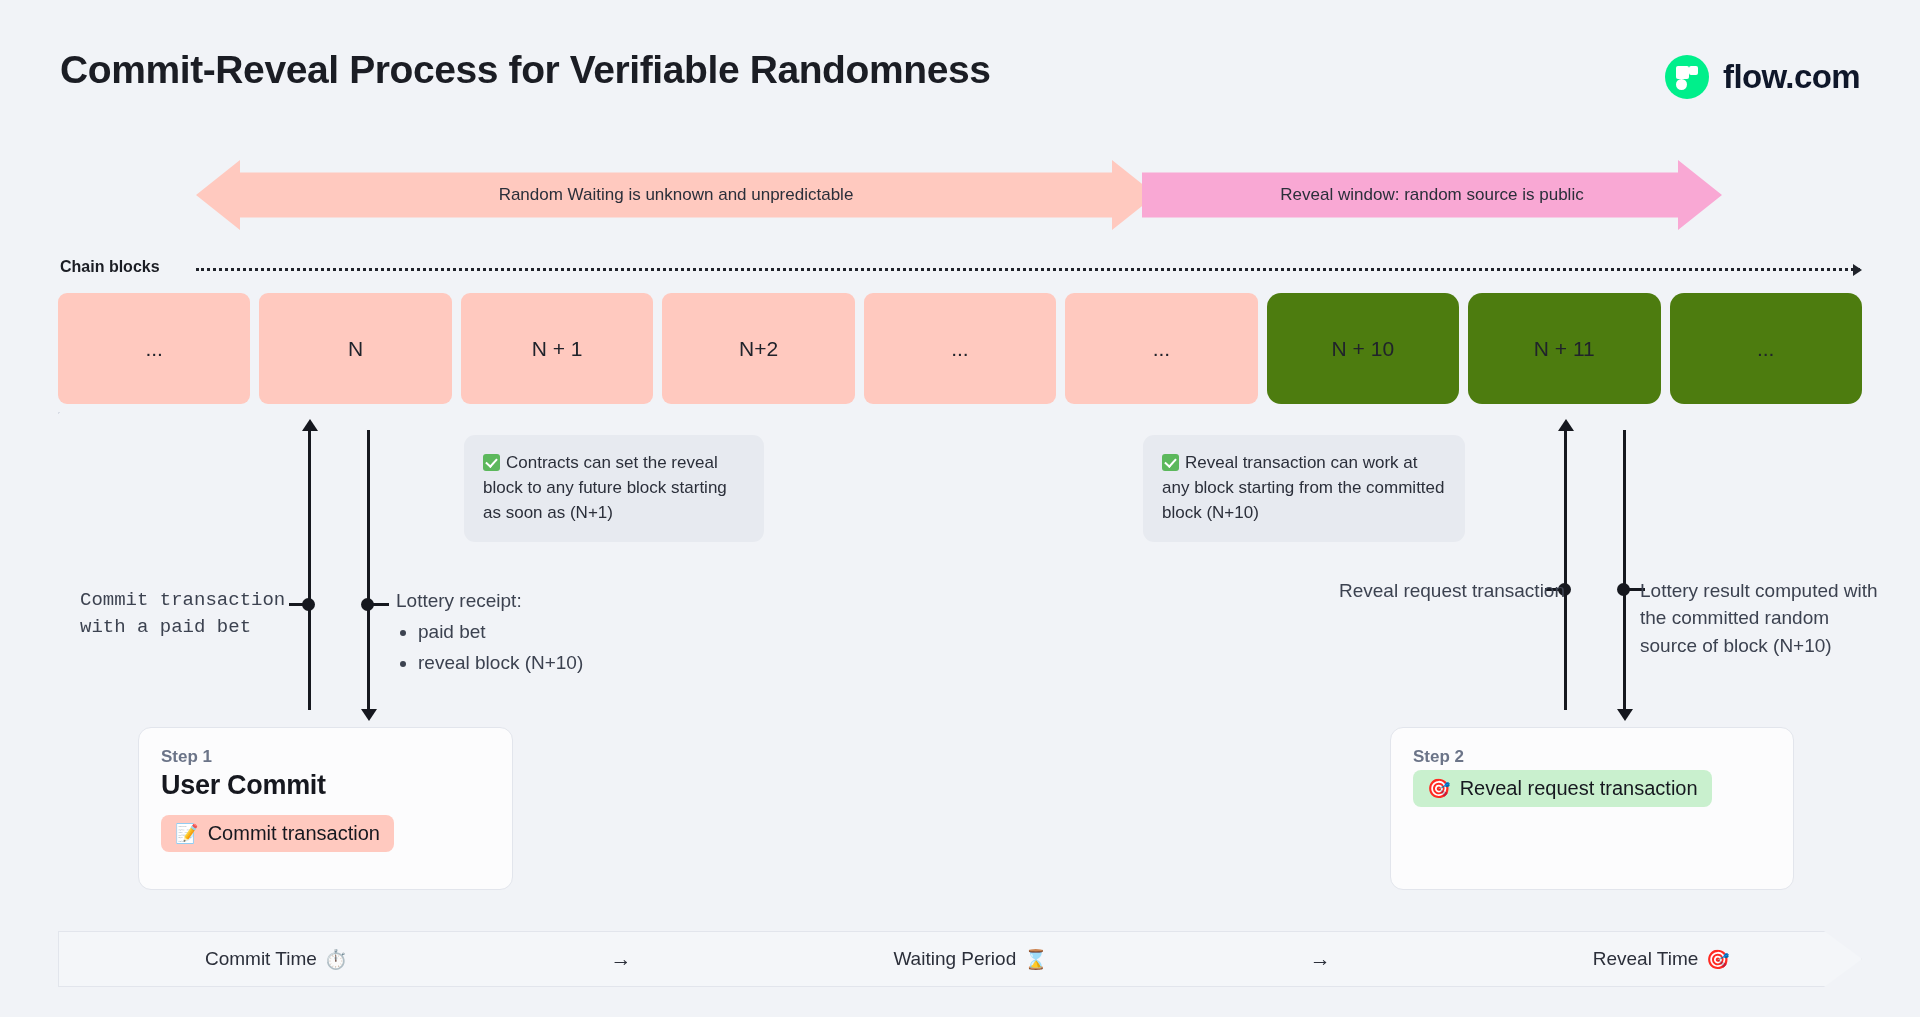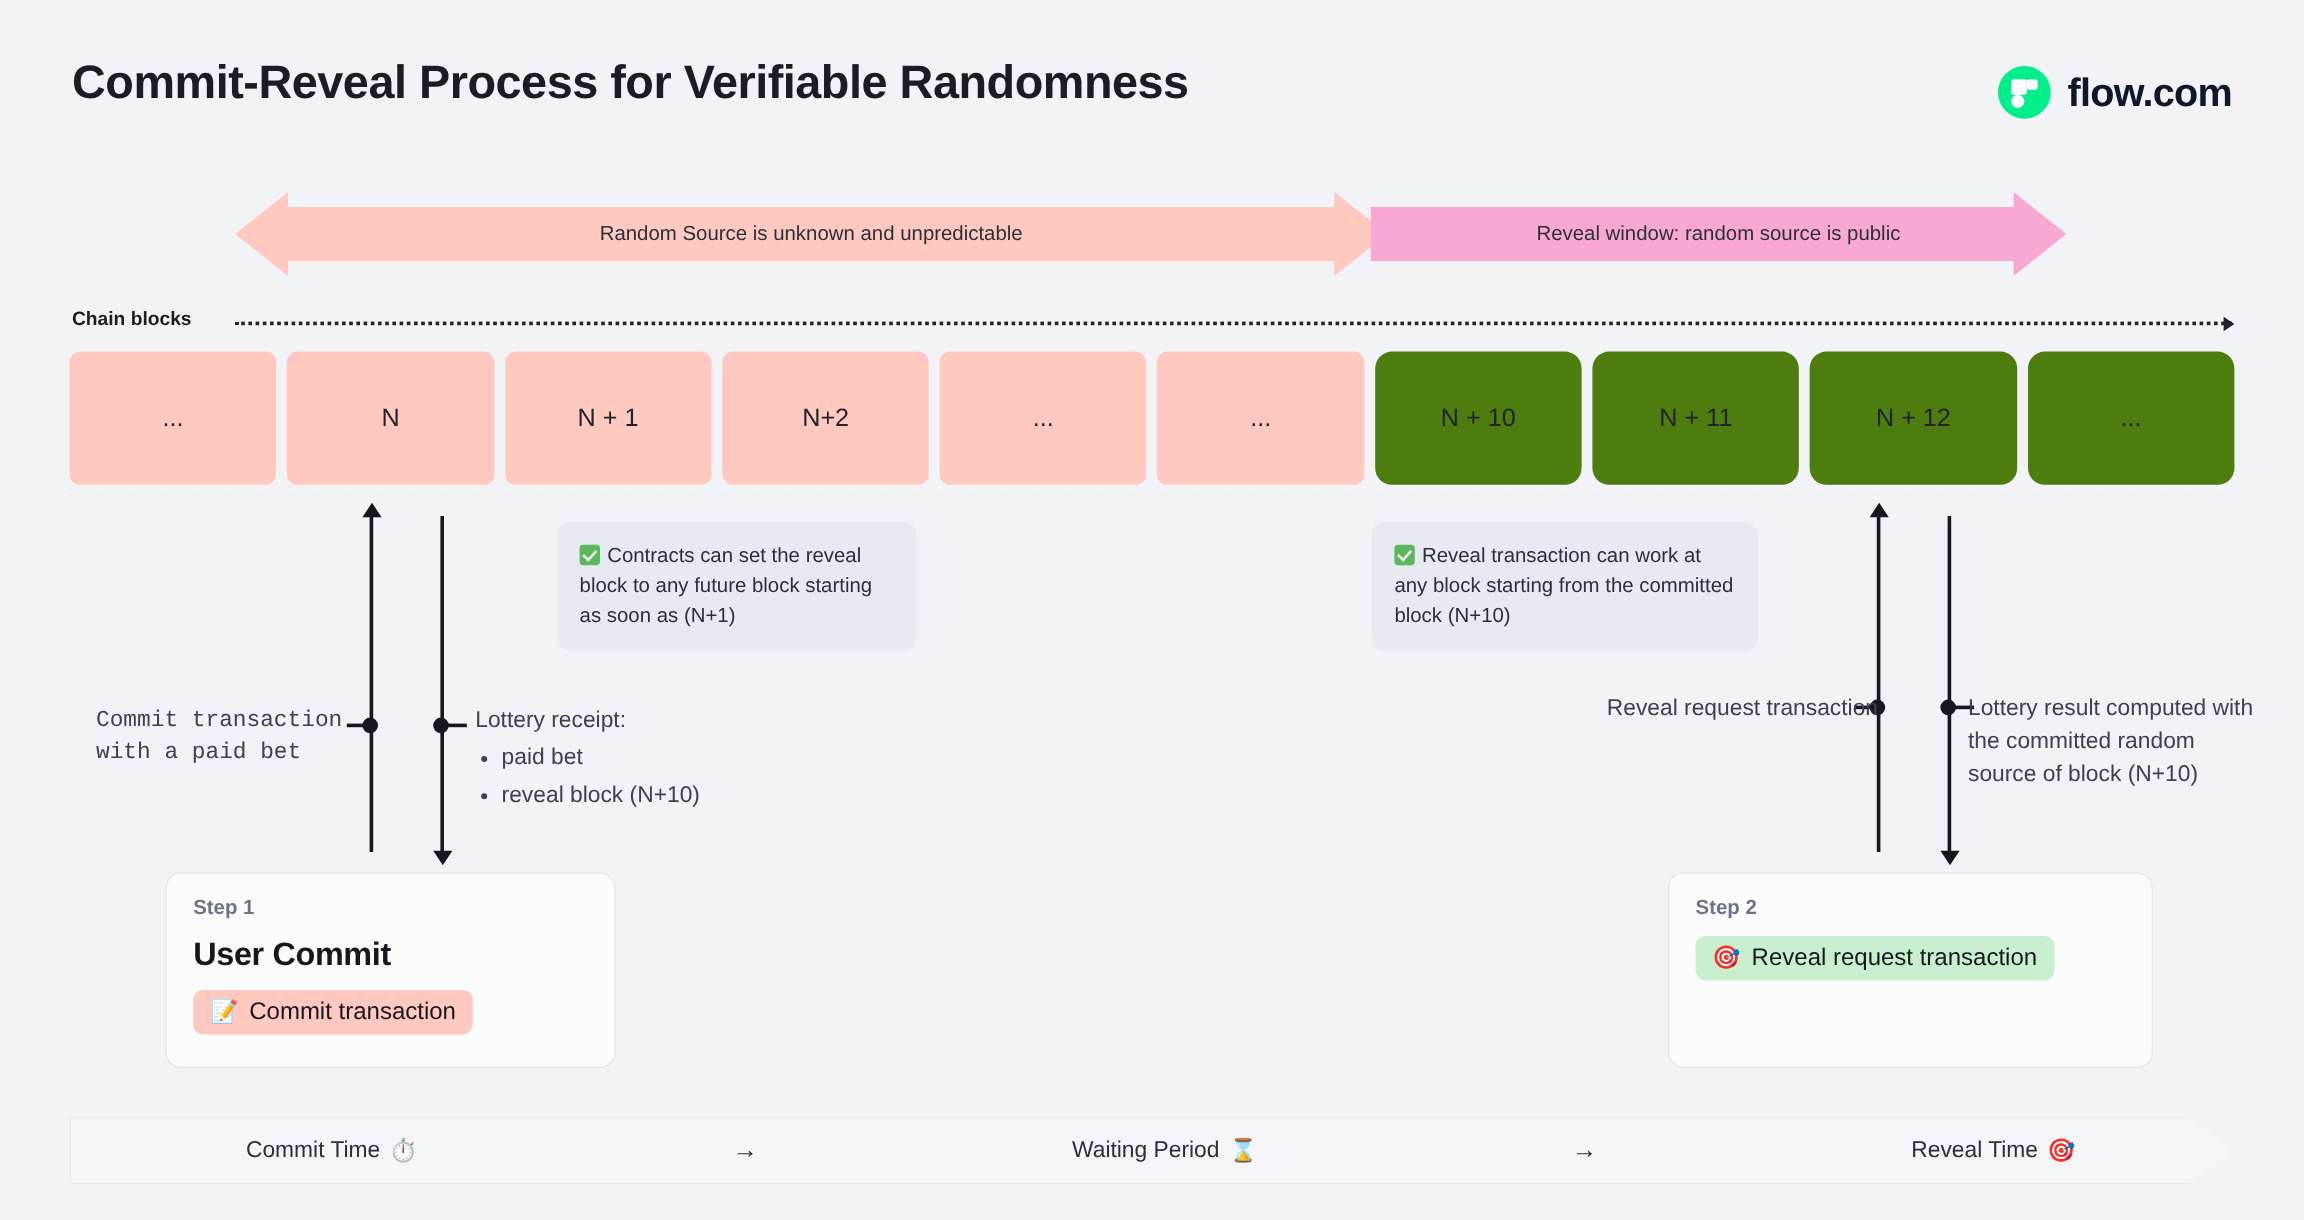--- a/index.html
+++ b/index.html
@@ -131,21 +131,21 @@
   #label-revealreq{ left:1330px; top:577px; width:235px; text-align:right; }
   #label-result   { left:1640px; top:577px; width:240px; }
 
   
   .step-card {
     position:absolute; background:#fcfcfd; border:1.5px solid #e2e5ec;
     border-radius:13px; padding:19px 22px 24px 22px;
   }
   #step1 { left:138px;  top:727px; width:375px; height:163px; }
   #step2 { left:1390px; top:727px; width:404px; height:163px; }
-  .step-kicker { font-size:17px; font-weight:700; color:#6b7488; margin-bottom:13px; }
+  .step-kicker { font-size:17px; font-weight:700; color:#6b7488; margin-bottom:3px; }
   .step-title  { font-size:27px; font-weight:700; color:#16181f; margin-bottom:14px; letter-spacing:-0.3px; }
   .step-pill {
     display:inline-flex; align-items:center; gap:9px;
     border-radius:8px; padding:7px 14px; font-size:20px; color:#16181f;
   }
   .step-pill.pink  { background:#ffc9bf; }
   .step-pill.green { background:#c9f0ce; }
   .emoji { font-size:19px; line-height:1; }
 
   
@@ -169,40 +169,39 @@
       <div class="g1"></div>
         <div class="g2"></div>
         <div class="g3"></div>
     </div>
     <div id="brand-name">flow.com</div>
   </div>
 </div>
 
 <div id="phases">
   <div class="phase" id="phase-unknown">
-    <span>Random Source is unknown and unpredictable</span>
+    <span>Random Waiting is unknown and unpredictable</span>
   </div>
   <div class="phase" id="phase-reveal">
     <span>Reveal window: random source is public</span>
   </div>
 </div>
 
 <div id="chain-label">Chain blocks</div>
 <div id="chain-rule"></div>
 
 <div id="blocks">
   <div class="block pink">...</div>
   <div class="block pink">N</div>
   <div class="block pink">N + 1</div>
   <div class="block pink">N+2</div>
   <div class="block pink">...</div>
   <div class="block pink">...</div>
   <div class="block green">N + 10</div>
   <div class="block green">N + 11</div>
-  <div class="block green">N + 12</div>
   <div class="block green">...</div>
 </div>
 
 <div id="workarea"></div>
 
 <div class="vline" style="left:308px; top:430px; height:280px;">
   <div class="cap-up"></div>
 </div>
 <div class="knob" style="left:302px; top:598px;"></div>
 <div class="stub" style="left:289px; top:603px; width:22px;"></div>

